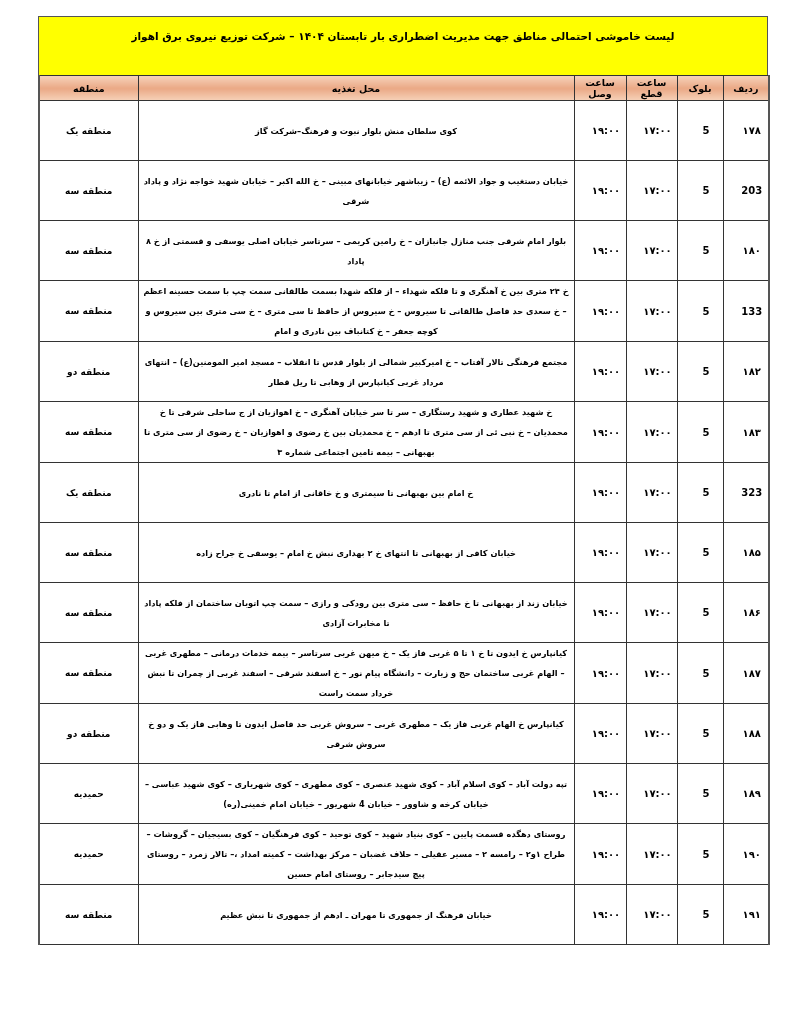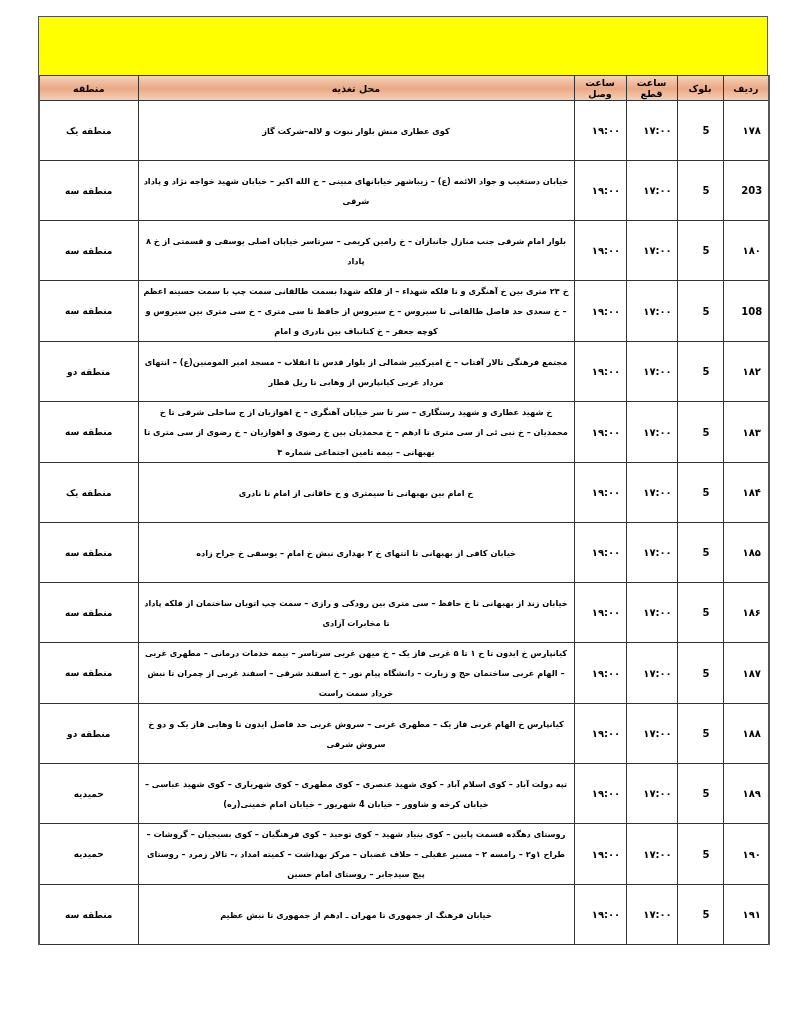--- a/index.html
+++ b/index.html
@@ -14,20 +14,21 @@
   td.loc { font-size: 8.2px; line-height: 20px; padding: 0 4px; }
   td.num { font-size: 10px; padding-left: 12px; }
   .outer-right { border-right: 2px solid #555; }
   .outer-left { border-left: 2px solid #555; }
 </style>
 </head>
 <body>
 
 <div class="page">
   <div class="title-band">
+    <div class="title-line">لیست خاموشی احتمالی مناطق جهت مدیریت اضطراری بار تابستان ۱۴۰۴ – شرکت توزیع نیروی برق اهواز</div>
   </div>
   <table>
     <colgroup>
       <col style="width:46px">
       <col style="width:46px">
       <col style="width:51px">
       <col style="width:52px">
       <col style="width:436px">
       <col style="width:99px">
     </colgroup>
@@ -40,41 +41,41 @@
         <th>محل تغذیه</th>
         <th class="outer-left">منطقه</th>
       </tr>
     </thead>
     <tbody id="tbody">
         <tr>
           <td class="num outer-right">۱۷۸</td>
           <td class="num">5</td>
           <td class="num">۱۷:۰۰</td>
           <td class="num">۱۹:۰۰</td>
-          <td class="loc">کوی عطاری منش بلوار نبوت و لاله–شرکت گاز</td>
+          <td class="loc">کوی سلطان منش بلوار نبوت و فرهنگ–شرکت گاز</td>
           <td class="outer-left">منطقه یک</td>
         </tr>
         <tr>
           <td class="num outer-right">203</td>
           <td class="num">5</td>
           <td class="num">۱۷:۰۰</td>
           <td class="num">۱۹:۰۰</td>
           <td class="loc">خیابان دستغیب و جواد الائمه (ع) – زیباشهر خیابانهای مبینی – خ الله اکبر – خیابان شهید خواجه نژاد و پاداد شرقی</td>
           <td class="outer-left">منطقه سه</td>
         </tr>
         <tr>
           <td class="num outer-right">۱۸۰</td>
           <td class="num">5</td>
           <td class="num">۱۷:۰۰</td>
           <td class="num">۱۹:۰۰</td>
           <td class="loc">بلوار امام شرقی جنب منازل جانبازان – خ رامین کریمی – سرتاسر خیابان اصلی یوسفی و قسمتی از خ ۸ پاداد</td>
           <td class="outer-left">منطقه سه</td>
         </tr>
         <tr>
-          <td class="num outer-right">108</td>
+          <td class="num outer-right">133</td>
           <td class="num">5</td>
           <td class="num">۱۷:۰۰</td>
           <td class="num">۱۹:۰۰</td>
           <td class="loc">خ ۲۴ متری بین خ آهنگری و تا فلکه شهداء – از فلکه شهدا بسمت طالقانی سمت چپ با سمت حسینه اعظم – خ سعدی حد فاصل طالقانی تا سیروس – خ سیروس از حافظ تا سی متری – خ سی متری بین سیروس و کوچه جعفر – خ کتانباف بین نادری و امام</td>
           <td class="outer-left">منطقه سه</td>
         </tr>
         <tr>
           <td class="num outer-right">۱۸۲</td>
           <td class="num">5</td>
           <td class="num">۱۷:۰۰</td>
@@ -84,21 +85,21 @@
         </tr>
         <tr>
           <td class="num outer-right">۱۸۳</td>
           <td class="num">5</td>
           <td class="num">۱۷:۰۰</td>
           <td class="num">۱۹:۰۰</td>
           <td class="loc">خ شهید عطاری و شهید رستگاری – سر تا سر خیابان آهنگری – خ اهوازیان از ج ساحلی شرقی تا خ محمدیان – خ نبی ئی از سی متری تا ادهم – خ محمدیان بین خ رضوی و اهوازیان – خ رضوی از سی متری تا بهبهانی – بیمه تامین اجتماعی شماره ۳</td>
           <td class="outer-left">منطقه سه</td>
         </tr>
         <tr>
-          <td class="num outer-right">۱۸۴</td>
+          <td class="num outer-right">323</td>
           <td class="num">5</td>
           <td class="num">۱۷:۰۰</td>
           <td class="num">۱۹:۰۰</td>
           <td class="loc">خ امام بین بهبهانی تا سیمتری و خ خاقانی از امام تا نادری</td>
           <td class="outer-left">منطقه یک</td>
         </tr>
         <tr>
           <td class="num outer-right">۱۸۵</td>
           <td class="num">5</td>
           <td class="num">۱۷:۰۰</td>

